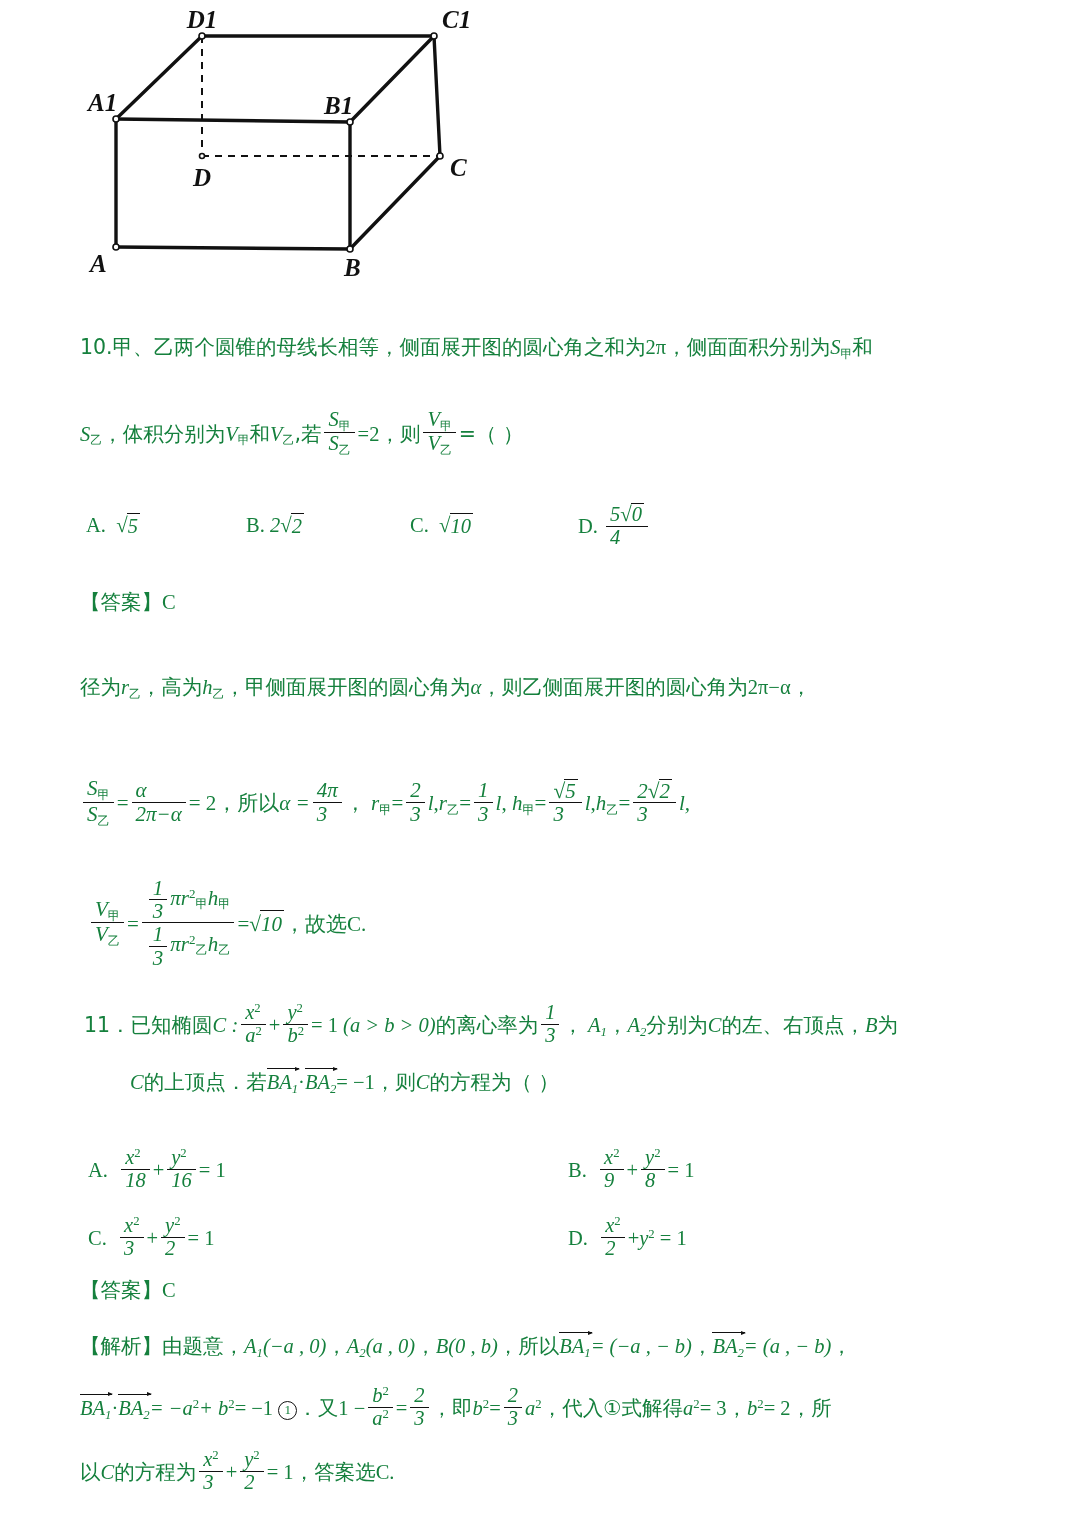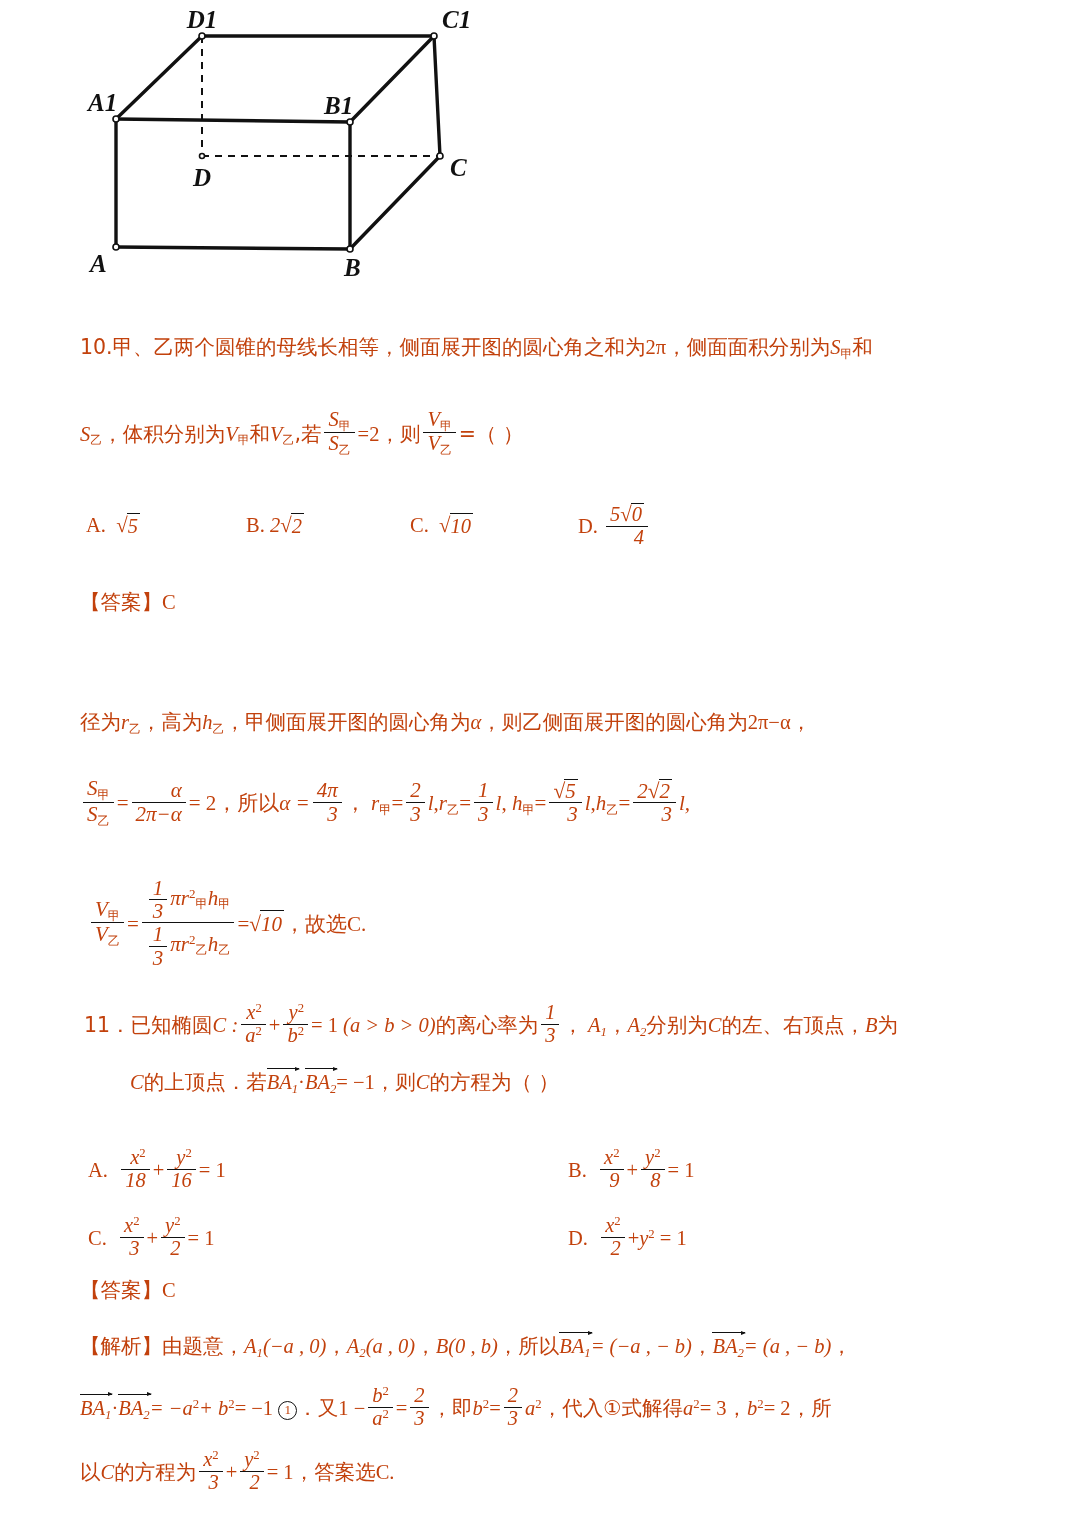--- a/index.html
+++ b/index.html
@@ -30,33 +30,33 @@
     width: 420px;
     height: 290px;
   }
   .figure-wrap svg { display: block; }
 
   
   .block {
     position: absolute;
     font-size: 20.5px;
     line-height: 1.25;
-    color: #c2410c;
+    color: #15803d;
     white-space: nowrap;
   }
   .left-pad { left: 80px; }
 
   .math { font-family: "Liberation Serif", "DejaVu Serif", serif; }
   i, .it { font-style: italic; }
 
   
   .frac {
     display: inline-block;
     vertical-align: middle;
-    text-align: right;
+    text-align: left;
     line-height: 1.06;
     margin: 0 3px;
     position: relative;
     top: -0.15em;
   }
   .frac > .num { display: block; padding: 0 4px; }
   .frac > .den { display: block; padding: 0 4px; border-top: 1.6px solid #111; }
 
   
   .sub {
@@ -206,21 +206,21 @@
       <span class="num"><i>5</i><span class="sqrt"><span class="rad">√</span><span class="rnd"><i>0</i></span></span></span>
       <span class="den"><i>4</i></span>
     </span>
   </div>
 
   <div class="block left-pad" style="top:590px;">
     <span class="cjk">【答案】</span><span>C</span>
   </div>
 
 
-  <div class="block left-pad" style="top:710px;text-align:right;">
+  <div class="block left-pad" style="top:675px;text-align:right;">
     <span class="cjk">径为</span><i>r</i><span class="sub">乙</span><span class="cjk">，高为</span><i>h</i><span class="sub">乙</span><span class="cjk">，甲侧面展开图的圆心角为</span><i>α</i><span class="cjk">，则乙侧面展开图的圆心角为</span><span class="math">2π−α</span><span class="cjk">，</span>
   </div>
 
   <div class="block left-pad" style="top:780px; font-size:21px;">
     <span class="frac"><span class="num"><i>S</i><span class="sub">甲</span></span><span class="den"><i>S</i><span class="sub">乙</span></span></span><span>=</span><span class="frac"><span class="num"><i>α</i></span><span class="den"><i>2π−α</i></span></span><span>= 2</span><span class="cjk">，所以</span><i>α =</i><span class="frac"><span class="num"><i>4π</i></span><span class="den"><i>3</i></span></span><span>，&nbsp;</span><i>r</i><span class="sub">甲</span><span>=</span><span class="frac"><span class="num"><i>2</i></span><span class="den"><i>3</i></span></span><i>l</i><span>,</span><i>r</i><span class="sub">乙</span><span>=</span><span class="frac"><span class="num"><i>1</i></span><span class="den"><i>3</i></span></span><i>l</i><span>,&nbsp;</span><i>h</i><span class="sub">甲</span><span>=</span><span class="frac"><span class="num"><span class="sqrt"><span class="rad">√</span><span class="rnd"><i>5</i></span></span></span><span class="den"><i>3</i></span></span><i>l</i><span>,</span><i>h</i><span class="sub">乙</span><span>=</span><span class="frac"><span class="num"><i>2</i><span class="sqrt"><span class="rad">√</span><span class="rnd"><i>2</i></span></span></span><span class="den"><i>3</i></span></span><i>l,</i>
   </div>
 
   <div class="block" style="left:88px; top:880px; font-size:21px;">
     <span class="frac"><span class="num"><i>V</i><span class="sub">甲</span></span><span class="den"><i>V</i><span class="sub">乙</span></span></span><span>=</span><span class="frac"><span class="num"><span class="frac" style="top:0;"><span class="num"><i>1</i></span><span class="den"><i>3</i></span></span><i>πr</i><span class="sup">2</span><span class="sub">甲</span><i>h</i><span class="sub">甲</span></span><span class="den"><span class="frac" style="top:0;"><span class="num"><i>1</i></span><span class="den"><i>3</i></span></span><i>πr</i><span class="sup">2</span><span class="sub">乙</span><i>h</i><span class="sub">乙</span></span></span><span>=</span><span class="sqrt"><span class="rad">√</span><span class="rnd"><i>10</i></span></span><span class="cjk">，故选</span><span>C.</span>
   </div>

